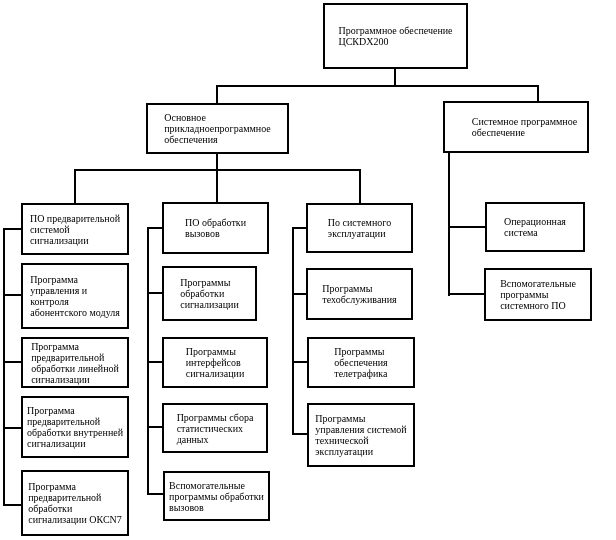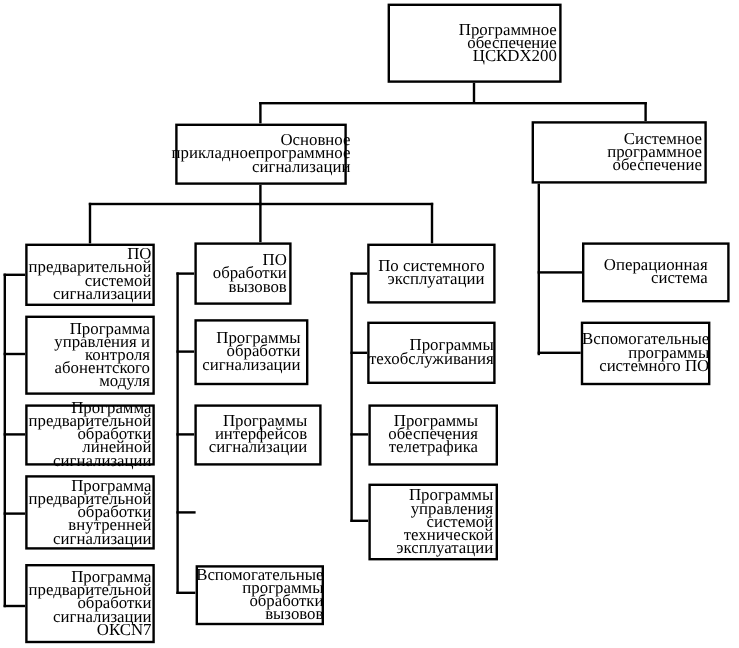--- a/index.html
+++ b/index.html
@@ -16,23 +16,23 @@
     overflow: hidden;
   }
   .node {
     position: absolute;
     box-sizing: border-box;
     border: 2px solid var(--line);
     background: var(--box-bg);
     display: flex;
     align-items: center;
     justify-content: center;
-    text-align: right;
+    text-align: left;
     white-space: pre-line;
-    font-size: 14px;
+    font-size: 10px;
     line-height: 11px;
     color: #000;
     padding: 1px 2px;
   }
   .line {
     position: absolute;
     background: var(--line);
   }
 </style>
 </head>
@@ -72,21 +72,21 @@
 
   <div class="line" style="left:448px;top:126px;width:2px;height:170px;"></div>
   <div class="line" style="left:448px;top:126px;width:19px;height:2px;"></div>
   <div class="line" style="left:448px;top:226px;width:37px;height:2px;"></div>
   <div class="line" style="left:448px;top:293px;width:36px;height:2px;"></div>
 
   <div class="node" style="left:323px;top:3px;width:145px;height:66px;">Программное обеспечение
 ЦСКDX200</div>
   <div class="node" style="left:146px;top:103px;width:143px;height:51px;">Основное
 прикладноепрограммное
-сигнализации</div>
+обеспечения</div>
   <div class="node" style="left:443px;top:101px;width:146px;height:52px;padding-left:19px;">Системное программное
 обеспечение</div>
 
   <div class="node" style="left:21px;top:203px;width:108px;height:52px;">ПО предварительной
 системой
 сигнализации</div>
   <div class="node" style="left:21px;top:263px;width:108px;height:66px;">Программа
 управления и
 контроля
 абонентского модуля</div>
@@ -96,43 +96,46 @@
 сигнализации</div>
   <div class="node" style="left:21px;top:396px;width:108px;height:62px;">Программа
 предварительной
 обработки внутренней
 сигнализации</div>
   <div class="node" style="left:21px;top:470px;width:108px;height:66px;">Программа
 предварительной
 обработки
 сигнализации ОКСN7</div>
 
-  <div class="node" style="left:162px;top:202px;width:81px;height:52px;">ПО обработки
+  <div class="node" style="left:162px;top:202px;width:107px;height:52px;">ПО обработки
 вызовов</div>
   <div class="node" style="left:162px;top:266px;width:95px;height:55px;">Программы
 обработки
 сигнализации</div>
   <div class="node" style="left:162px;top:337px;width:106px;height:51px;">Программы
 интерфейсов
 сигнализации</div>
+  <div class="node" style="left:162px;top:403px;width:106px;height:50px;">Программы сбора
+статистических
+данных</div>
   <div class="node" style="left:163px;top:471px;width:107px;height:50px;">Вспомогательные
 программы обработки
 вызовов</div>
 
   <div class="node" style="left:306px;top:203px;width:107px;height:50px;">По системного
 эксплуатации</div>
   <div class="node" style="left:306px;top:268px;width:107px;height:52px;">Программы
 техобслуживания</div>
   <div class="node" style="left:307px;top:337px;width:108px;height:51px;">Программы
 обеспечения
 телетрафика</div>
   <div class="node" style="left:307px;top:403px;width:108px;height:64px;">Программы
 управления системой
 технической
 эксплуатации</div>
 
-  <div class="node" style="left:485px;top:202px;width:123px;height:50px;">Операционная
+  <div class="node" style="left:485px;top:202px;width:100px;height:50px;">Операционная
 система</div>
   <div class="node" style="left:484px;top:268px;width:108px;height:53px;">Вспомогательные
 программы
 системного ПО</div>
 
 </div>
 
 </body></html>

